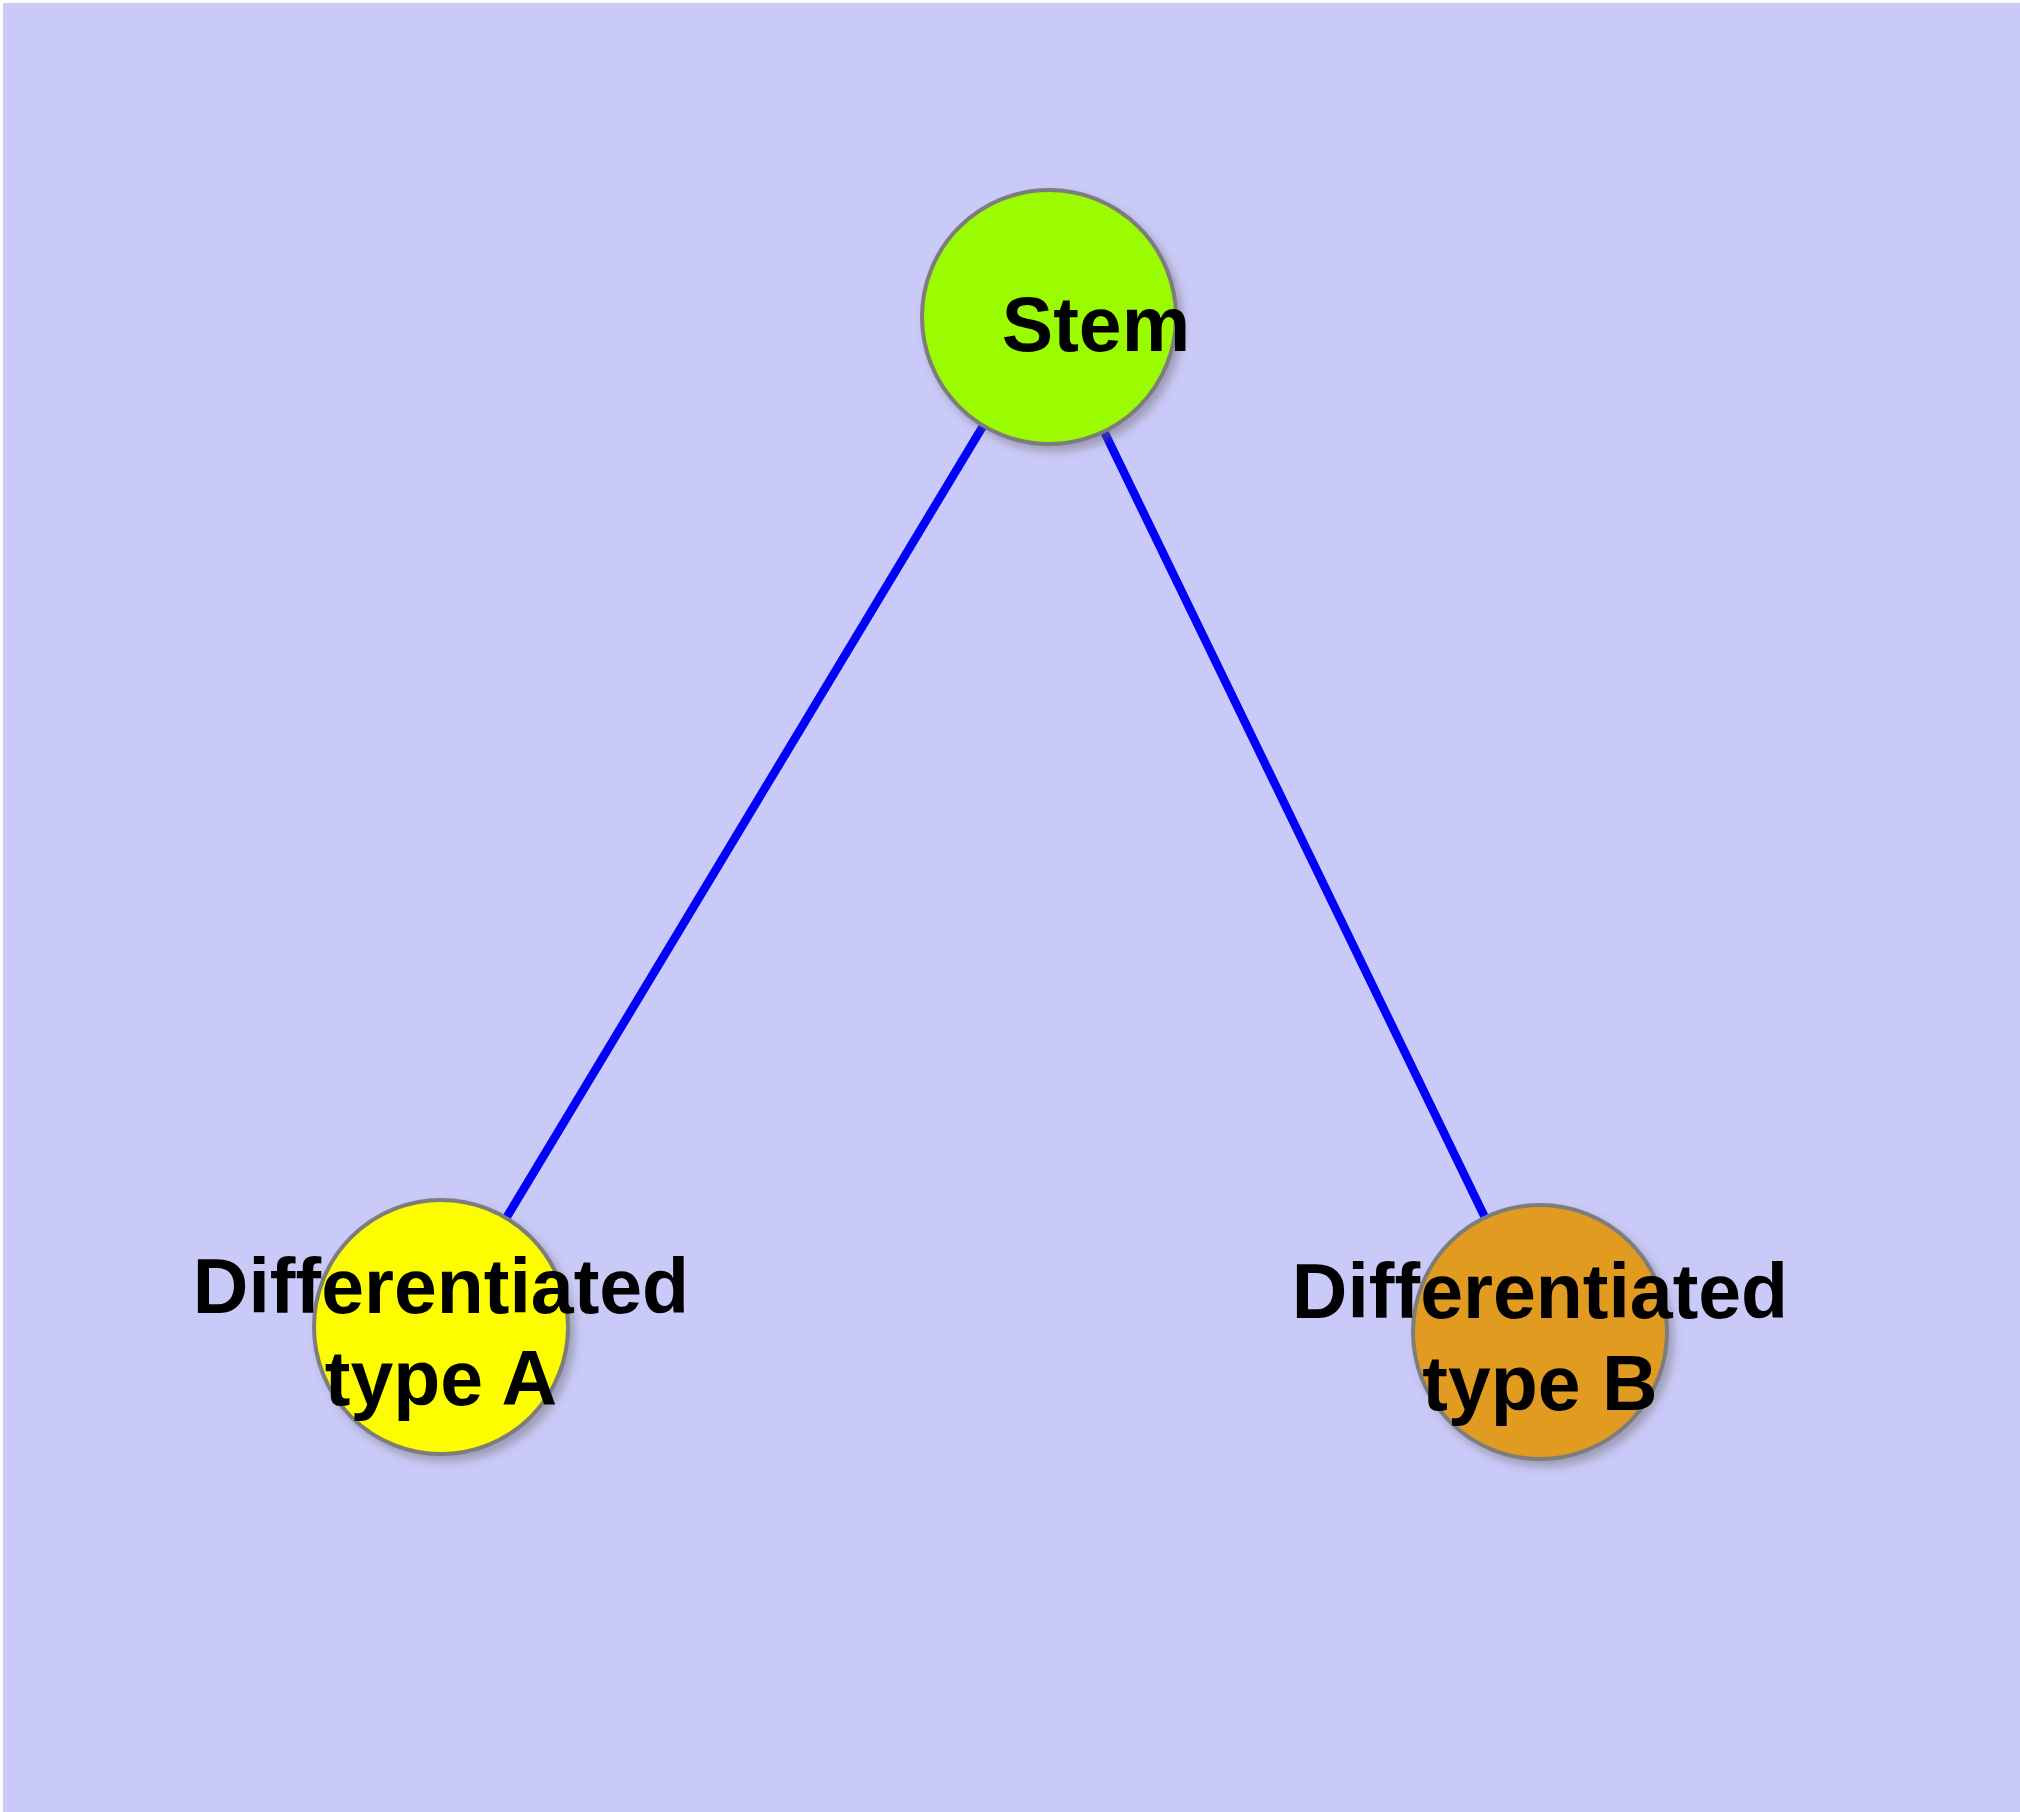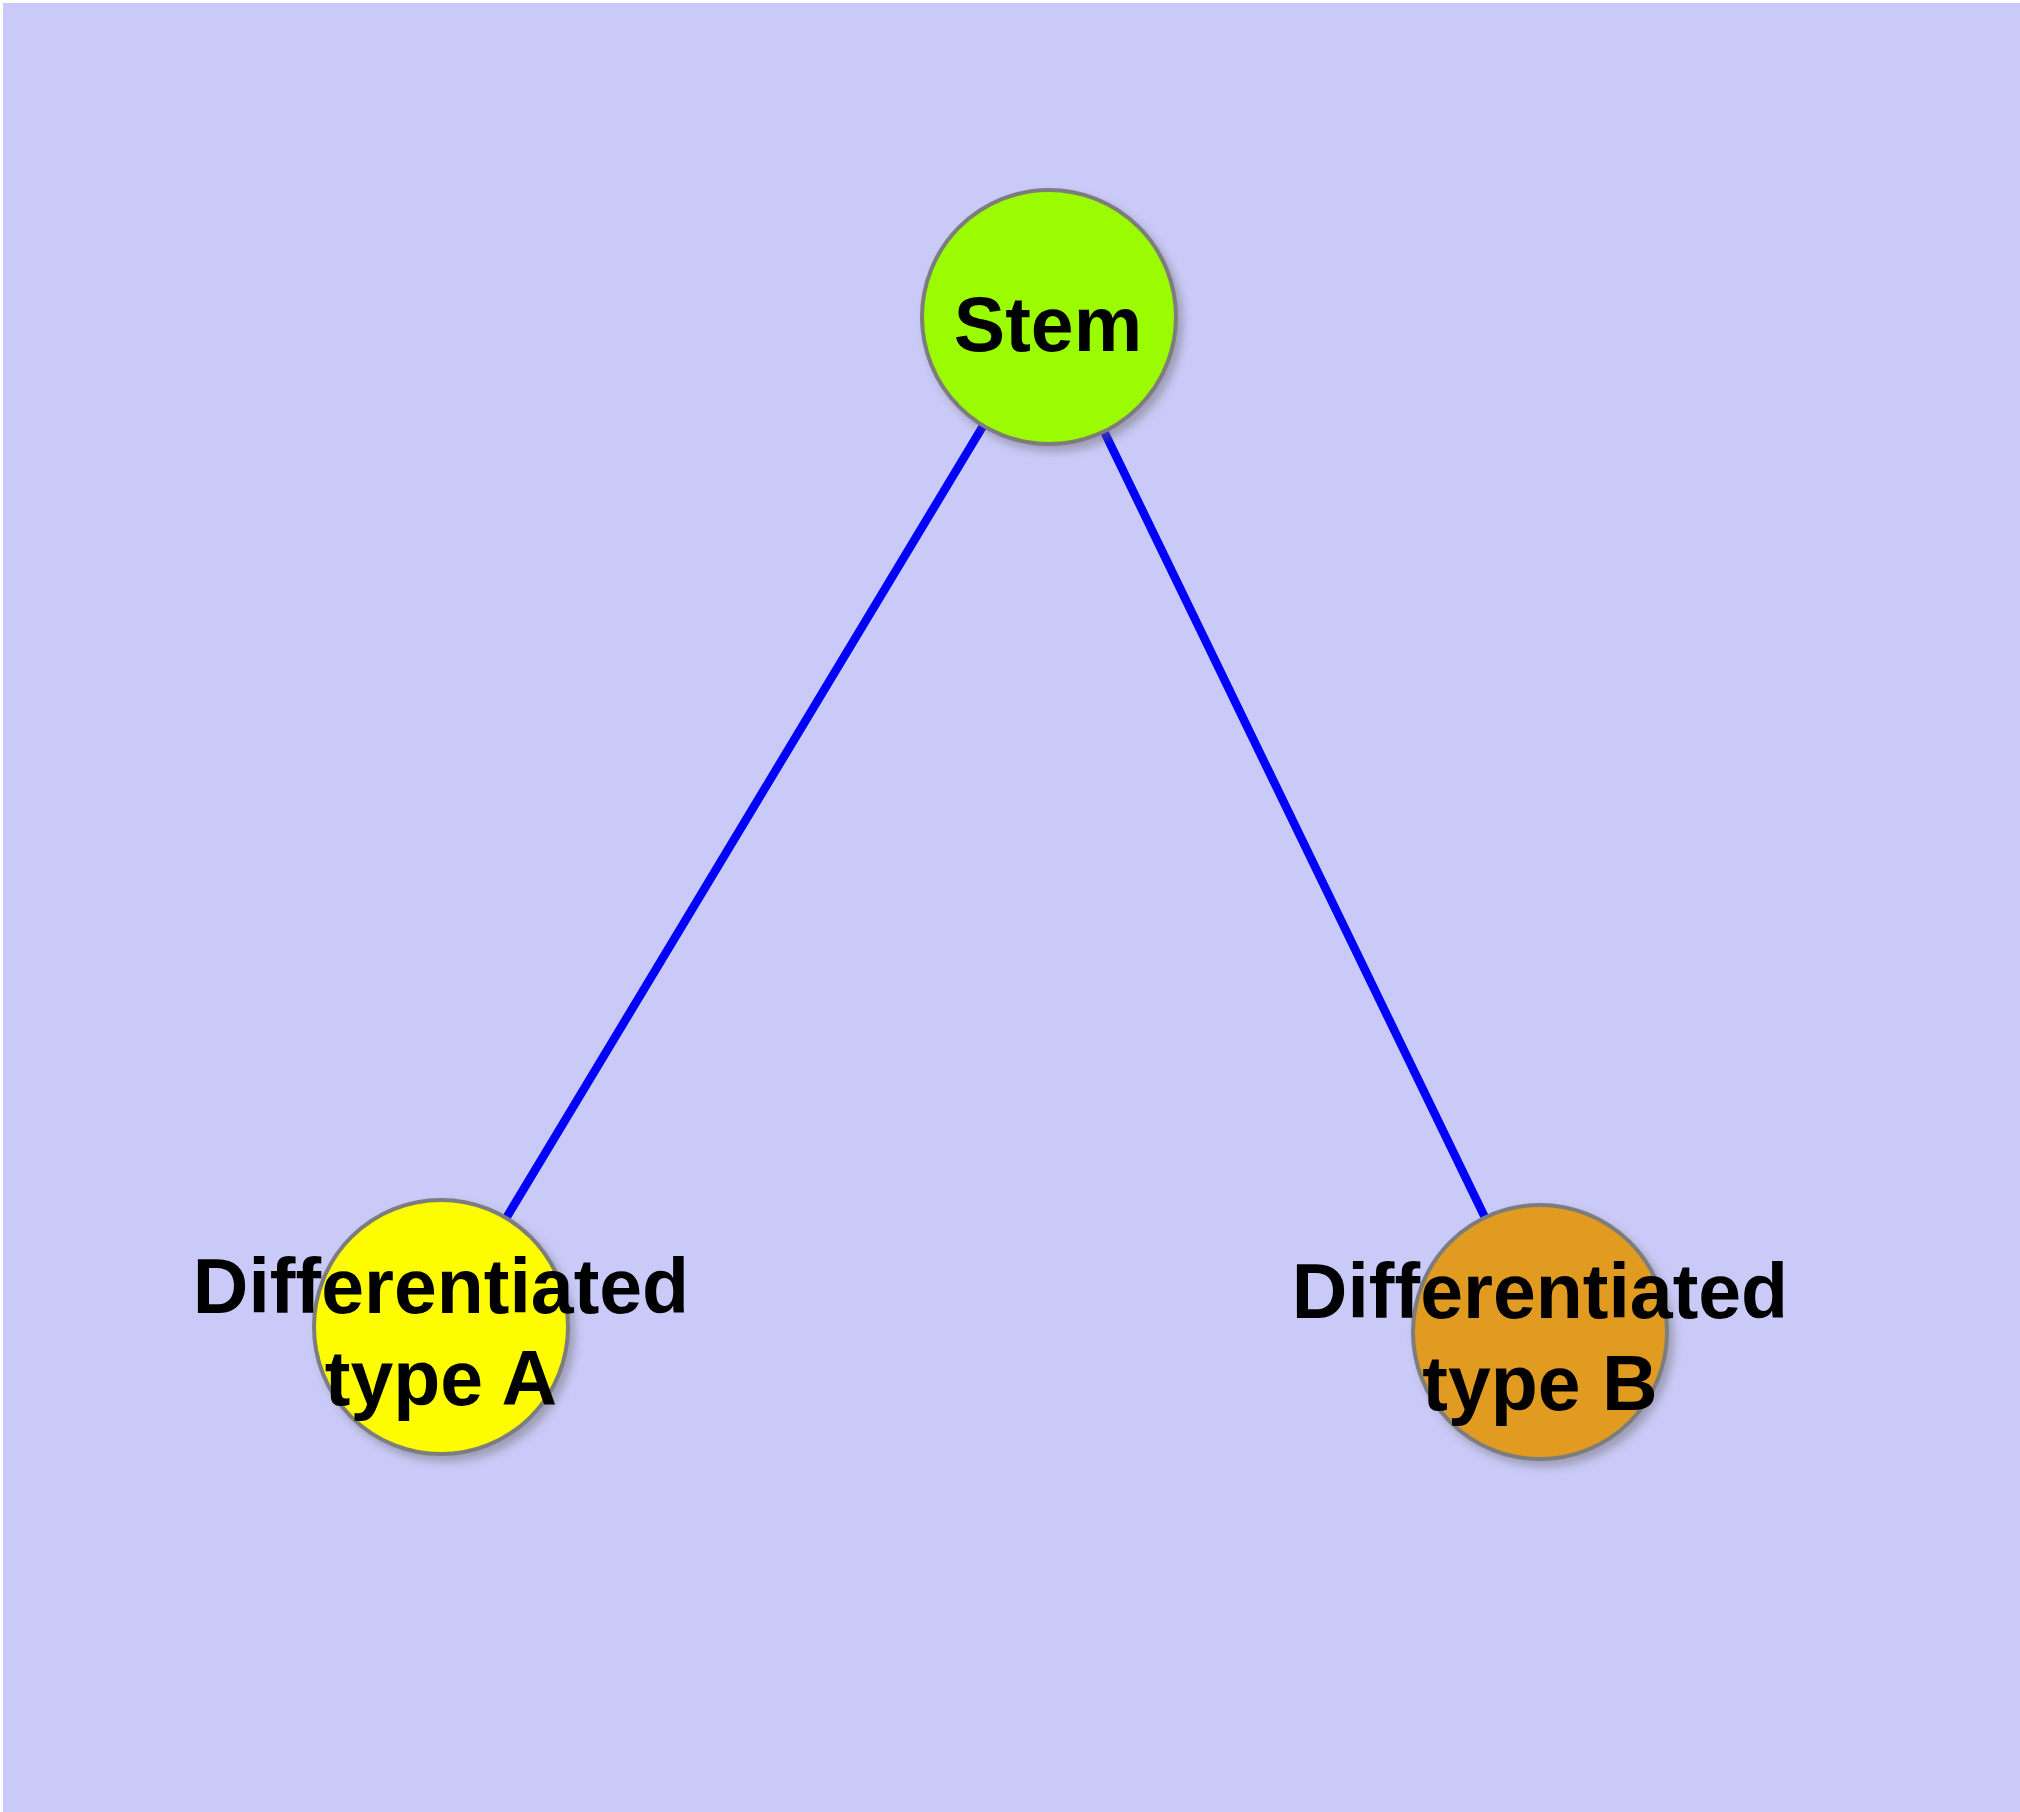--- a/index.html
+++ b/index.html
@@ -52,21 +52,21 @@
     position: absolute;
     transform: translate(-50%, calc(-50% + 6.8px));
     font-weight: bold;
     font-size: 77px;
     line-height: 1.2;
     text-align: center;
     white-space: pre-line;
     color: #000000;
     pointer-events: none;
   }
-  .label-stem { left: 1048px; top: 317px; }
+  .label-stem { left: 1096px; top: 317px; }
   .label-a    { left: 441px;  top: 1326px; }
   .label-b    { left: 1540px; top: 1331px; }
 </style>
 </head>
 <body>
 
 <div class="stage">
 
   <div class="panel" style="background-color: rgb(202, 202, 248);"></div>
 

